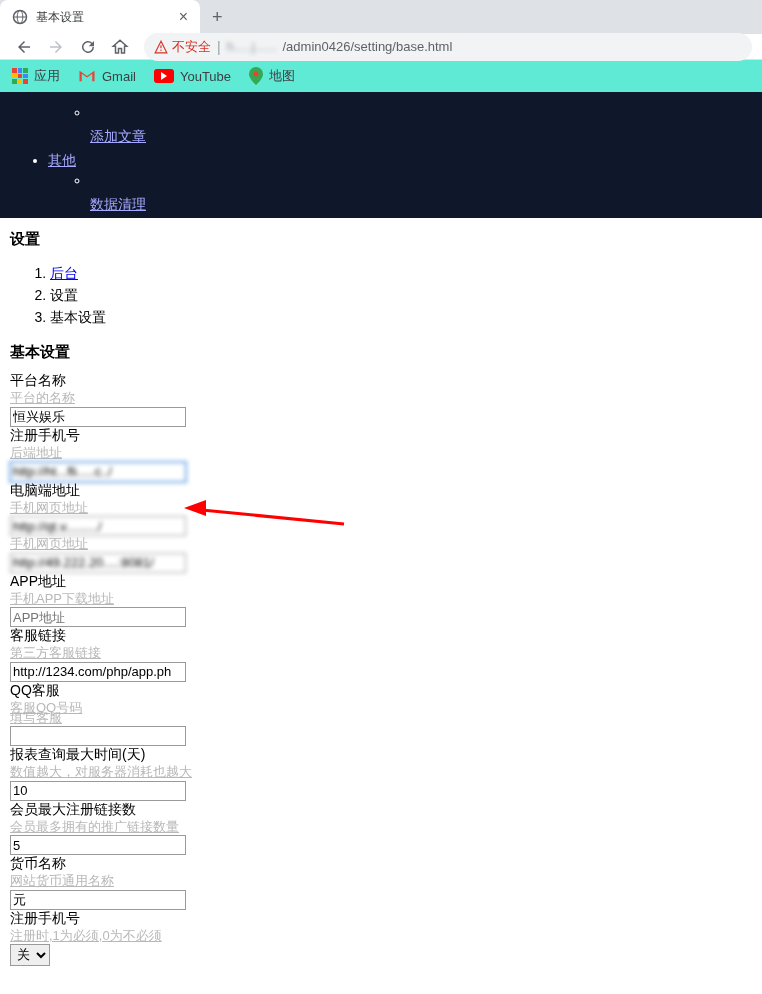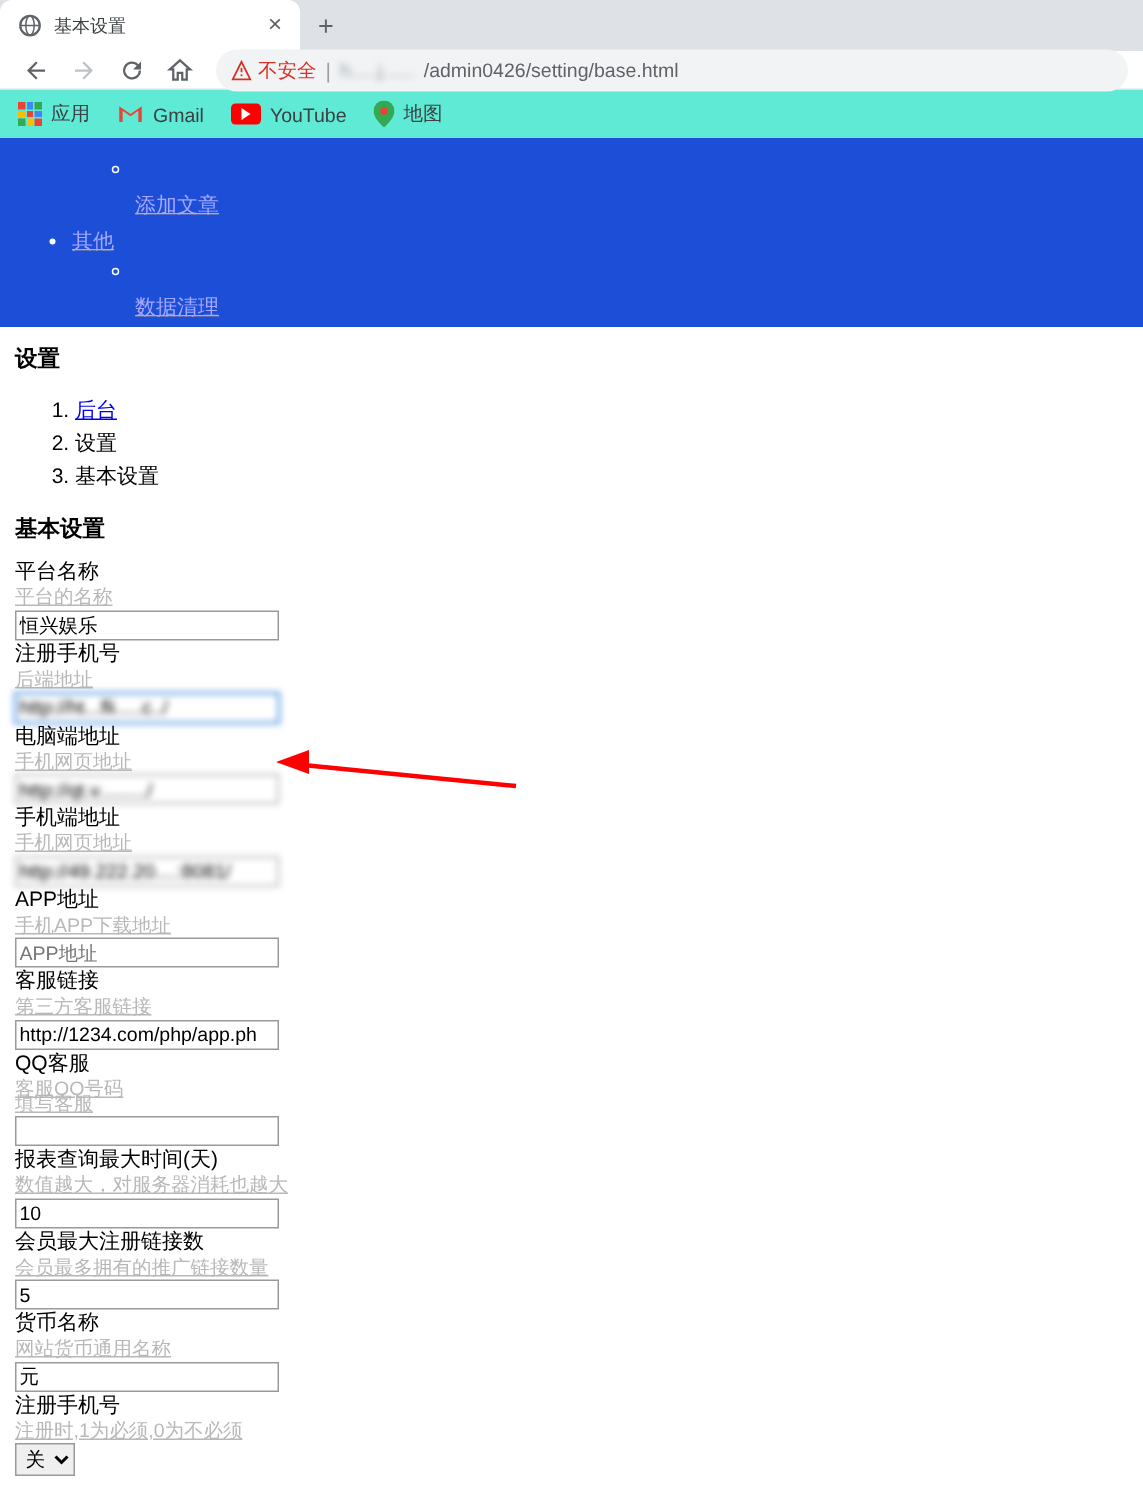--- a/index.html
+++ b/index.html
@@ -27,21 +27,21 @@
     .bm-item { display: flex; align-items: center; gap: 6px; font-size: 13px; color: #3c4043; cursor: pointer; }
     .apps-icon { width: 16px; height: 16px; display: grid; grid-template-columns: repeat(3,1fr); grid-template-rows: repeat(3,1fr); gap: 1px; }
     .apps-icon span:nth-child(1){background:#ea4335}.apps-icon span:nth-child(2){background:#4285f4}.apps-icon span:nth-child(3){background:#34a853}
     .apps-icon span:nth-child(4){background:#fbbc04}.apps-icon span:nth-child(5){background:#ea4335}.apps-icon span:nth-child(6){background:#4285f4}
     .apps-icon span:nth-child(7){background:#34a853}.apps-icon span:nth-child(8){background:#fbbc04}.apps-icon span:nth-child(9){background:#ea4335}
     .gmail-icon { width: 18px; height: 14px; }
     .yt-icon { width: 20px; height: 14px; background:#ff0000; border-radius:3px; display:flex;align-items:center;justify-content:center;}
     .yt-icon::after{content:'';border-left:6px solid #fff;border-top:4px solid transparent;border-bottom:4px solid transparent;}
     .maps-icon { width:14px; height:18px; }
     
-    .dark-nav { background: #1d4ed8; padding: 8px 0 0; text-decoration: underline; }
+    .dark-nav { background: #0f172a; padding: 8px 0 0; }
     .dark-nav ul { list-style: disc; padding-left: 48px; margin: 0; }
     .dark-nav ul ul { list-style: circle; padding-left: 42px; }
     .dark-nav li { color: #fff; padding: 2px 0; }
     .dark-nav li.bullet-only { min-height: 24px; }
     .dark-nav a { color: #a6a9ff; text-decoration: underline; font-size: 14px; cursor: pointer; }
     
     .content { padding: 12px 10px; }
     .page-h1 { font-size: 15px; font-weight: bold; margin-bottom: 14px; }
     .breadcrumbs { list-style: decimal; padding-left: 40px; margin-bottom: 14px; }
     .breadcrumbs li { padding: 2px 0; }
@@ -186,21 +186,20 @@
     <input type="text" class="focused obscured" value="http://ht...fli.....c../" style="">
   </div>
 
   <div class="field">
     <span class="field-label">电脑端地址</span>
     <div class="field-hint">手机网页地址</div>
     <input type="text" class="obscured" value="http://qt.v........./" style="">
   </div>
 
   <div class="field">
-    <span class="field-label">手机端地址</span>
     <div class="field-hint">手机网页地址</div>
     <input type="text" class="obscured" value="http://49.222.20....:8081/" style="">
   </div>
 
   <div class="field">
     <span class="field-label">APP地址</span>
     <div class="field-hint">手机APP下载地址</div>
     <input type="text" placeholder="APP地址" style="">
   </div>
 

